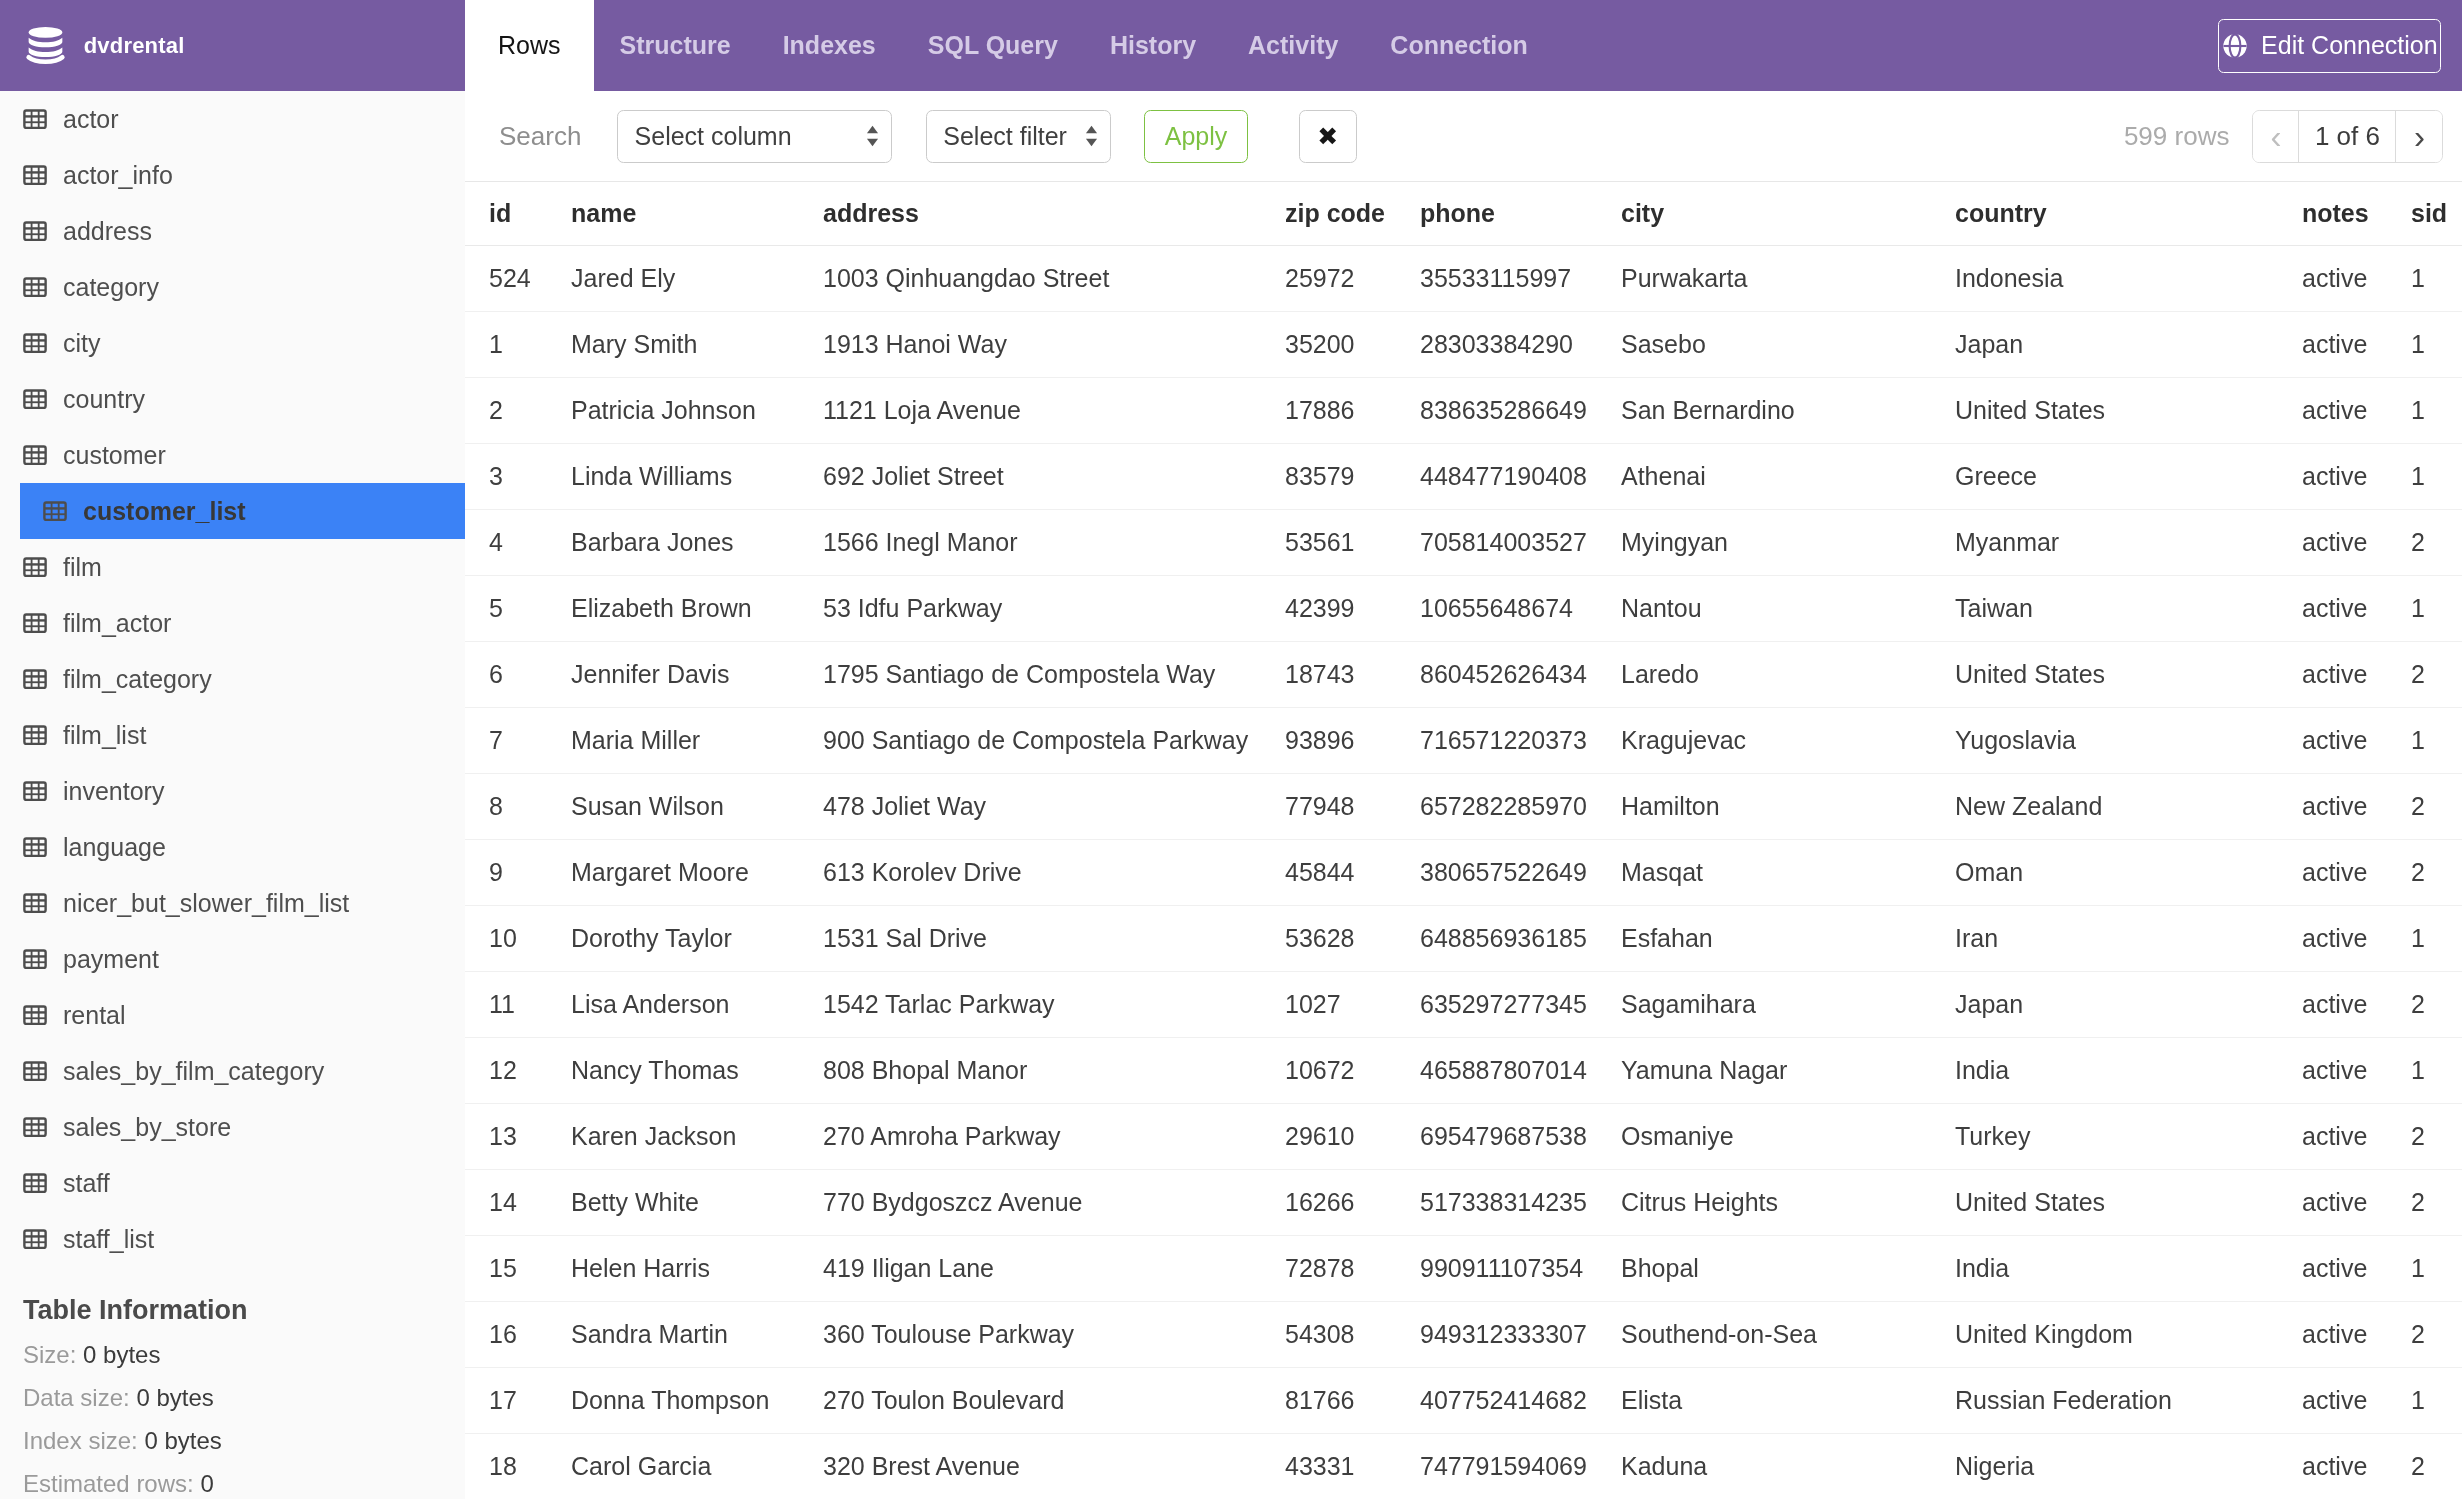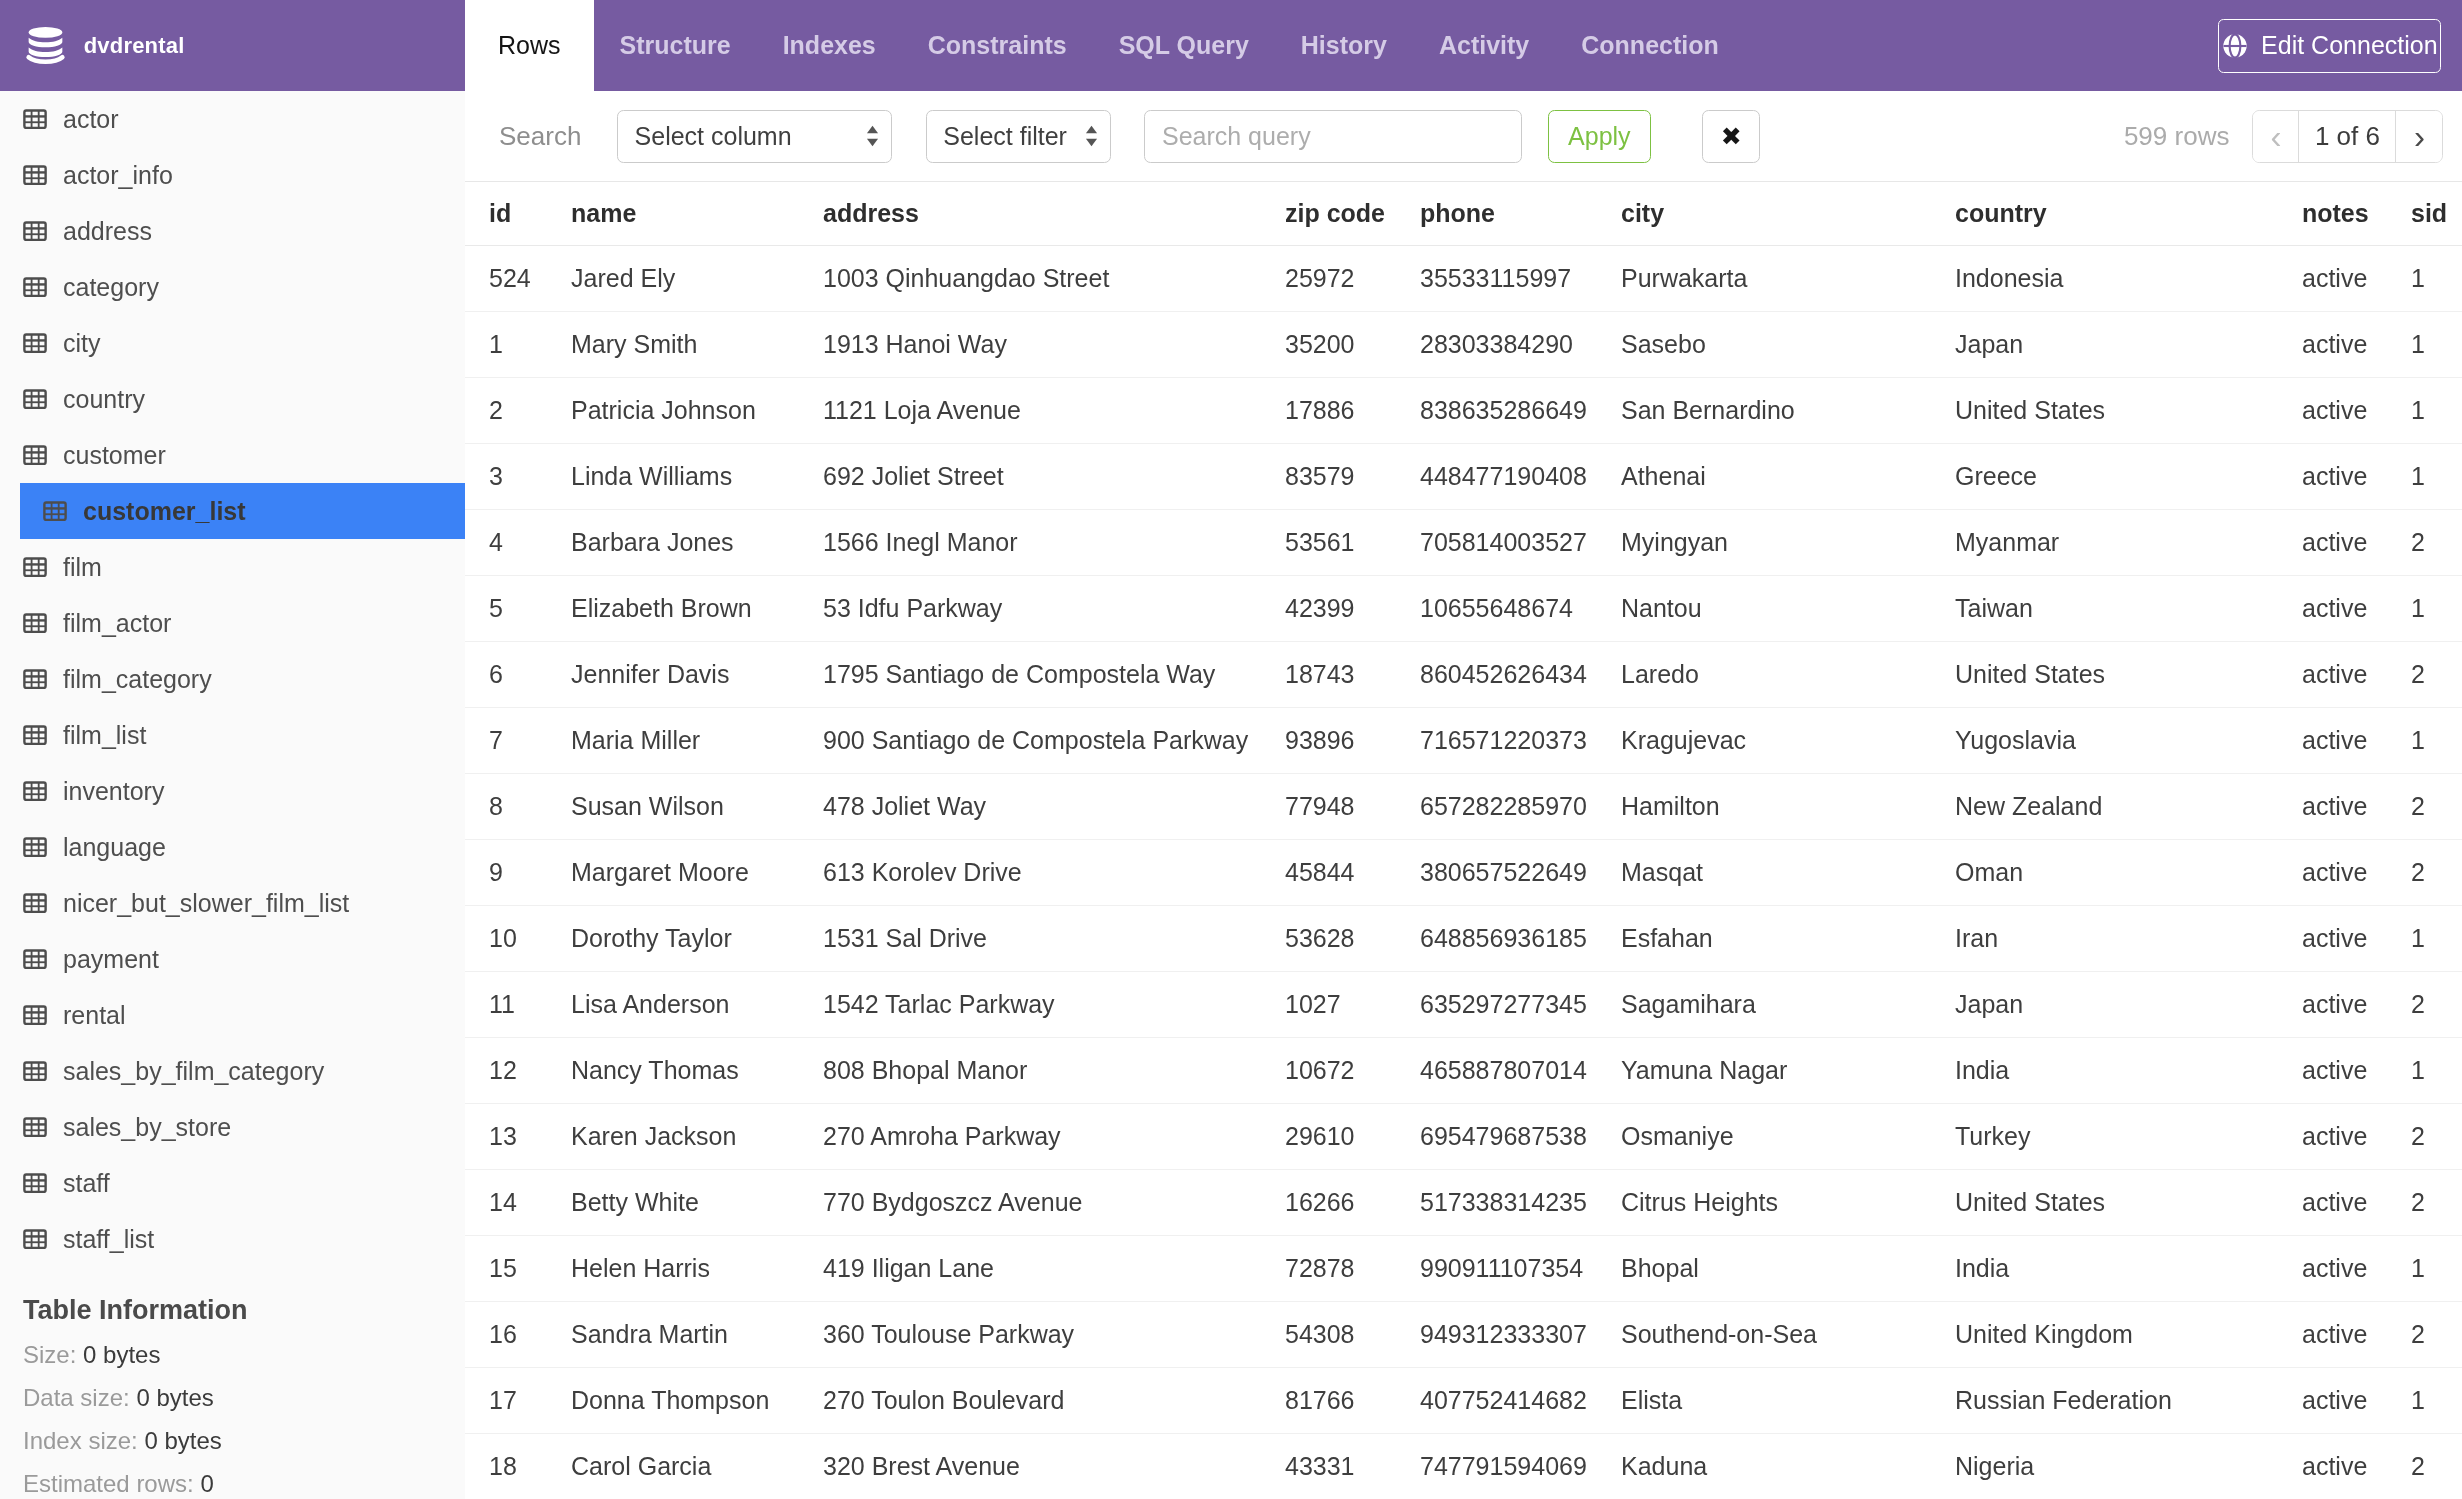--- a/index.html
+++ b/index.html
@@ -96,21 +96,20 @@
         <path d="M2.5 6.6c2 1.7 5.4 2.6 9.5 2.6s7.5-.9 9.5-2.6V9c0 1.7-4.3 3-9.5 3S2.5 10.7 2.5 9z"></path>
         <path d="M2.5 12.1c2 1.7 5.4 2.6 9.5 2.6s7.5-.9 9.5-2.6v2.4c0 1.7-4.3 3-9.5 3s-9.5-1.3-9.5-3z"></path>
         <path d="M2.5 17.6c2 1.7 5.4 2.6 9.5 2.6s7.5-.9 9.5-2.6" stroke="#FFFFFF" stroke-width="2.6" fill="none" stroke-linecap="round"></path>
       </svg>
       <span class="logo-name">dvdrental</span>
     </div>
     <nav class="main-nav" id="nav-tabs">
         <div class="tab active">Rows</div>
         <div class="tab">Structure</div>
         <div class="tab">Indexes</div>
-        <div class="tab">Constraints</div>
         <div class="tab">SQL Query</div>
         <div class="tab">History</div>
         <div class="tab">Activity</div>
         <div class="tab">Connection</div>
       </nav>
     <button class="edit-conn">
       <svg width="28" height="28" viewBox="0 0 24 24">
         <circle cx="12" cy="12" r="10" fill="#FFFFFF"></circle>
         <ellipse cx="12" cy="12" rx="4.6" ry="10" fill="none" stroke="#765BA1" stroke-width="1.8"></ellipse>
         <line x1="2.2" y1="12" x2="21.8" y2="12" stroke="#765BA1" stroke-width="1.8"></line>
@@ -359,21 +358,20 @@
         </div>
 
         <div class="select filter">
           <span>Select filter</span>
           <svg width="15" height="24" viewBox="0 0 16 26" fill="#555555">
             <path d="M8 2l6 8H2z"></path>
               <path d="M8 24l6-8H2z"></path>
           </svg>
         </div>
 
-        <input class="query" type="text" placeholder="Search query" style="">
 
         <button class="apply">Apply</button>
         <button class="clear">
           <span>✖</span>
         </button>
 
         <div class="toolbar-right">
           <span class="row-count">599 rows</span>
           <div class="pager">
             <div class="pager-btn pager-prev">‹</div>

